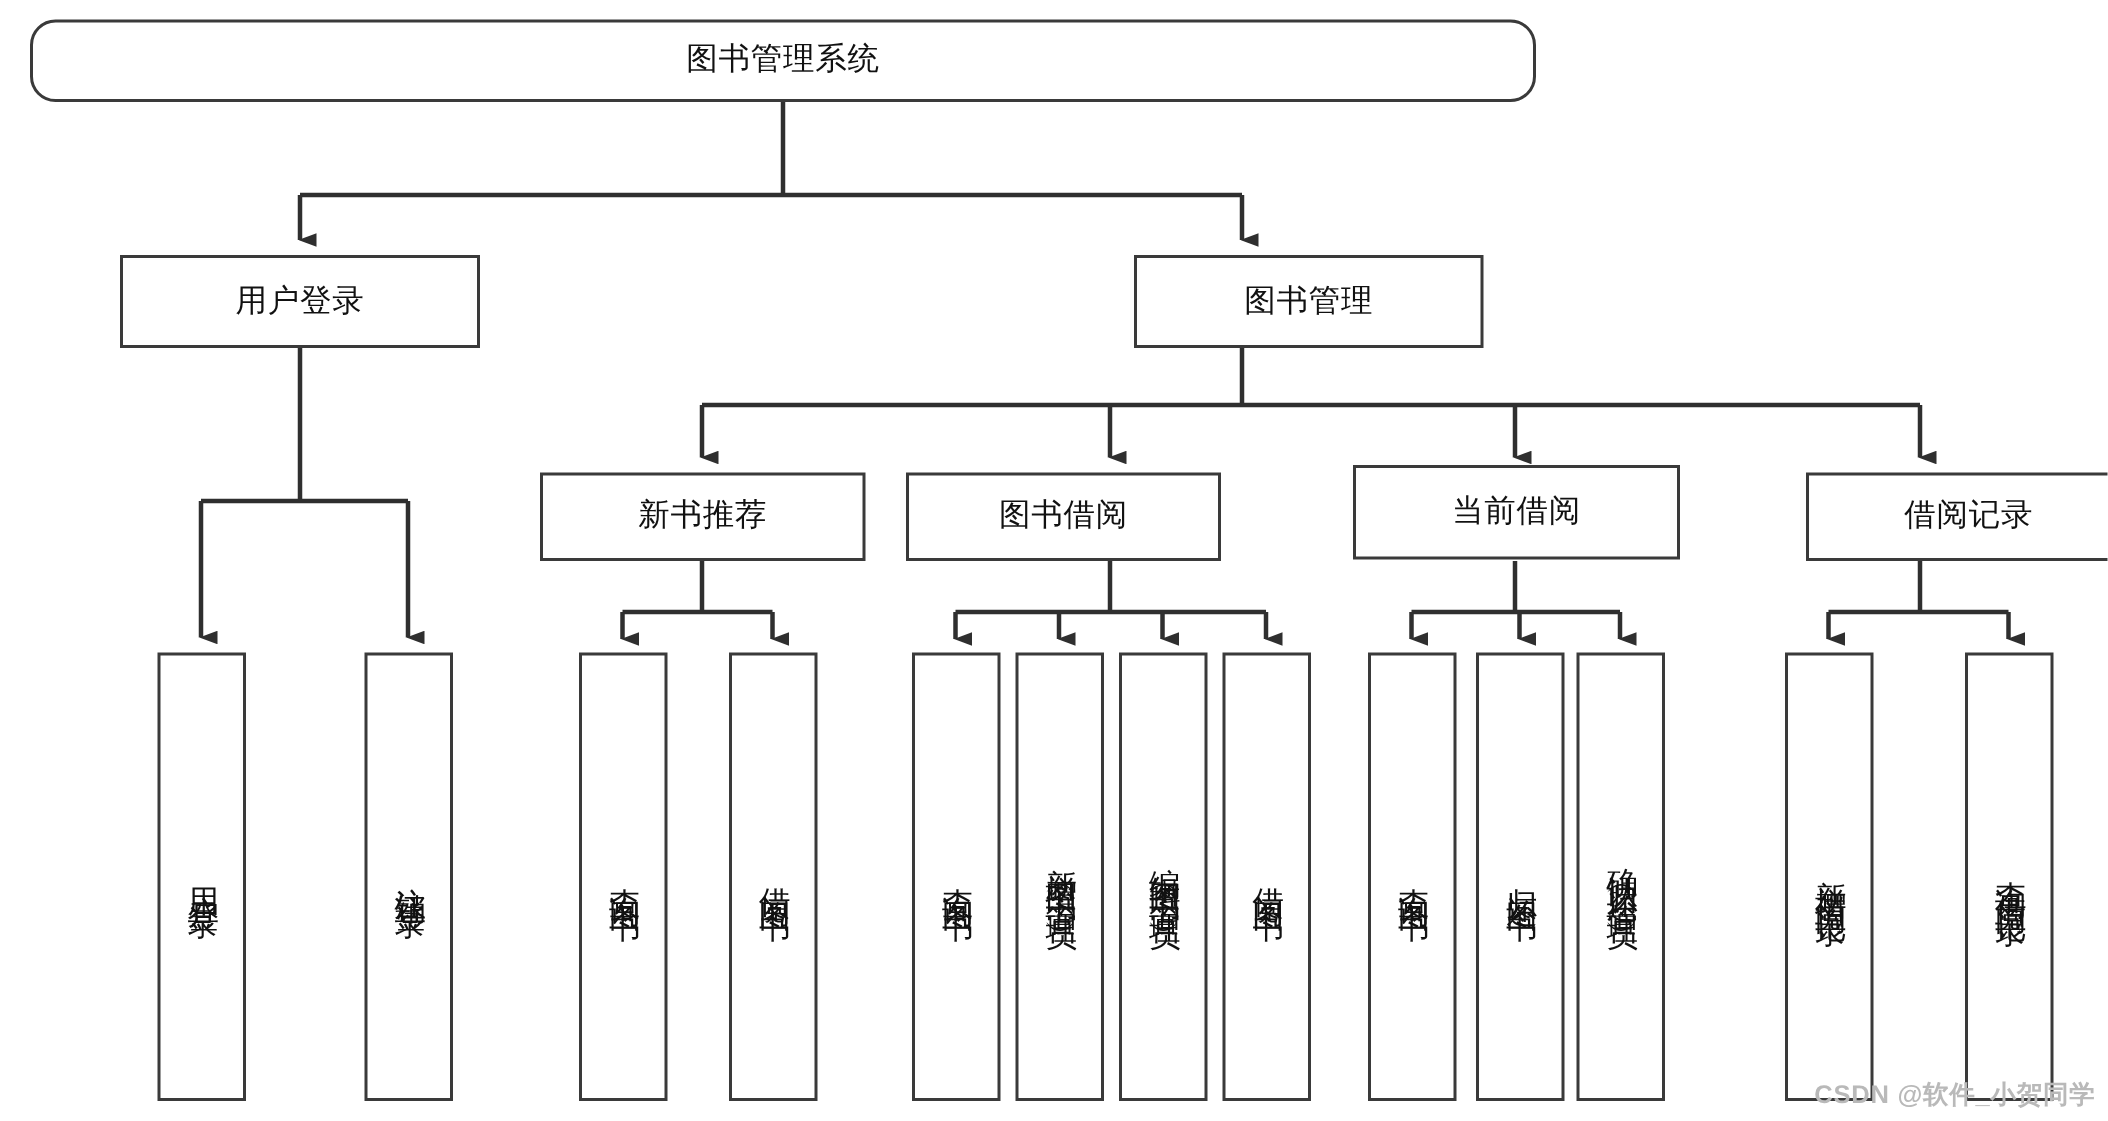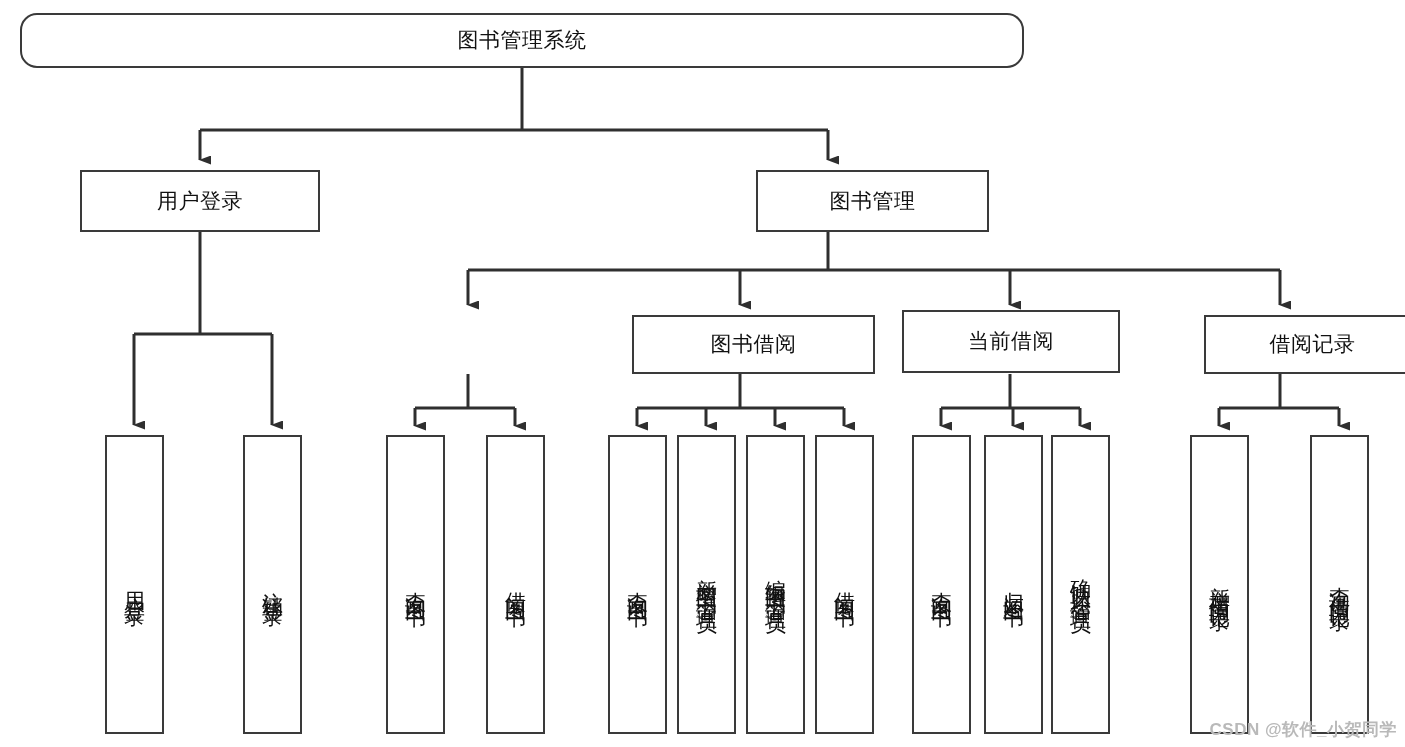--- a/index.html
+++ b/index.html
@@ -124,21 +124,24 @@
     <span class="node-label">图书管理系统</span>
   </div>
 
   <div class="node" style="left: 80px; top: 170px; width: 240px; height: 62px;">
     <span class="node-label">用户登录</span>
   </div>
   <div class="node" style="left: 712px; top: 170px; width: 233px; height: 62px; margin-left: 44px;">
     <span class="node-label">图书管理</span>
   </div>
 
-  <div class="node" style="left: 632px; top: 315px; width: 243px; height: 59px;">
+  <div class="node" style="left: 360px; top: 315px; width: 217px; height: 59px;">
+    <span class="node-label">新书推荐</span>
+  </div>
+  <div class="node" style="left: 604px; top: 315px; width: 210px; height: 59px;">
     <span class="node-label">图书借阅</span>
   </div>
   <div class="node" style="left: 902px; top: 298px; width: 218px; height: 63px; margin-top: 12px;">
     <span class="node-label">当前借阅</span>
   </div>
   <div class="node" style="left: 1171px; top: 315px; width: 217px; height: 59px; margin-left: 33px;">
     <span class="node-label">借阅记录</span>
   </div>
 
   <div class="node vertical" style="left: 105px; top: 435px; width: 59px; height: 299px;">

